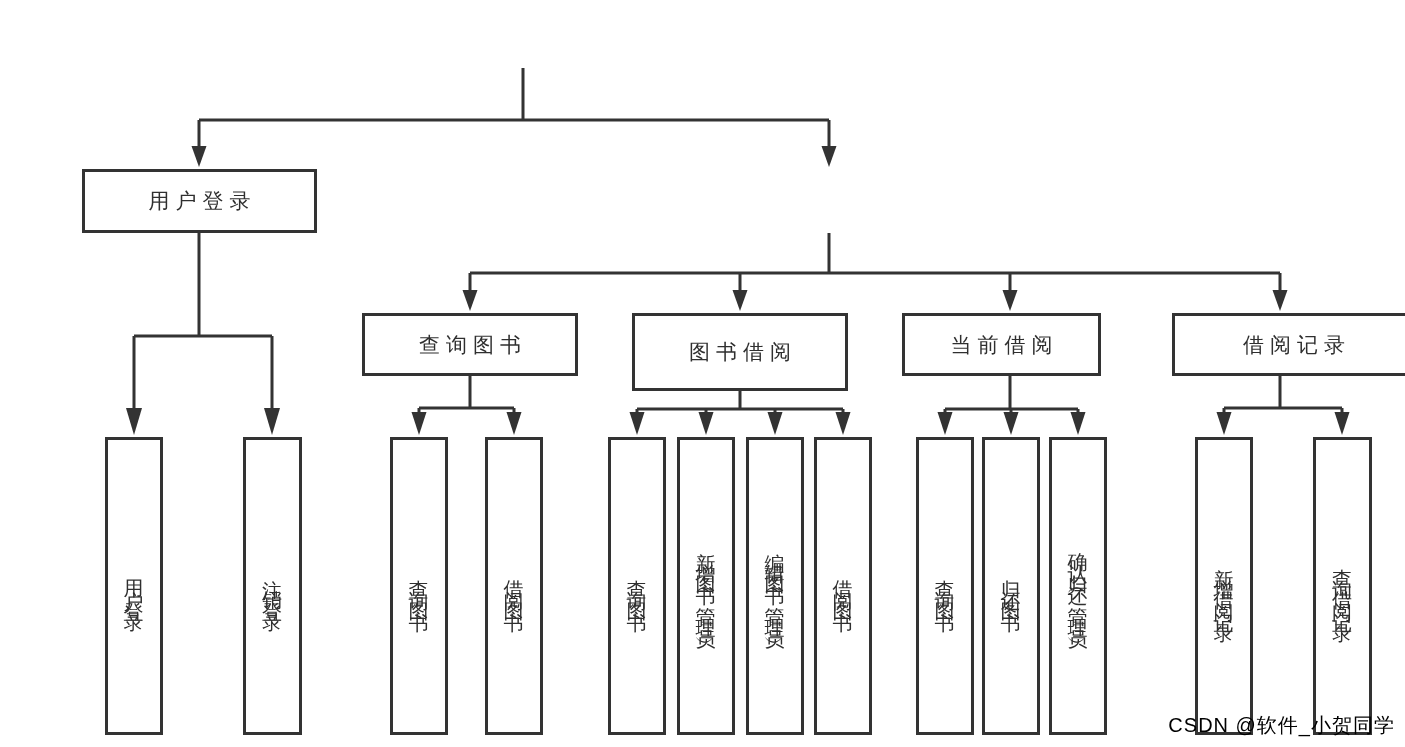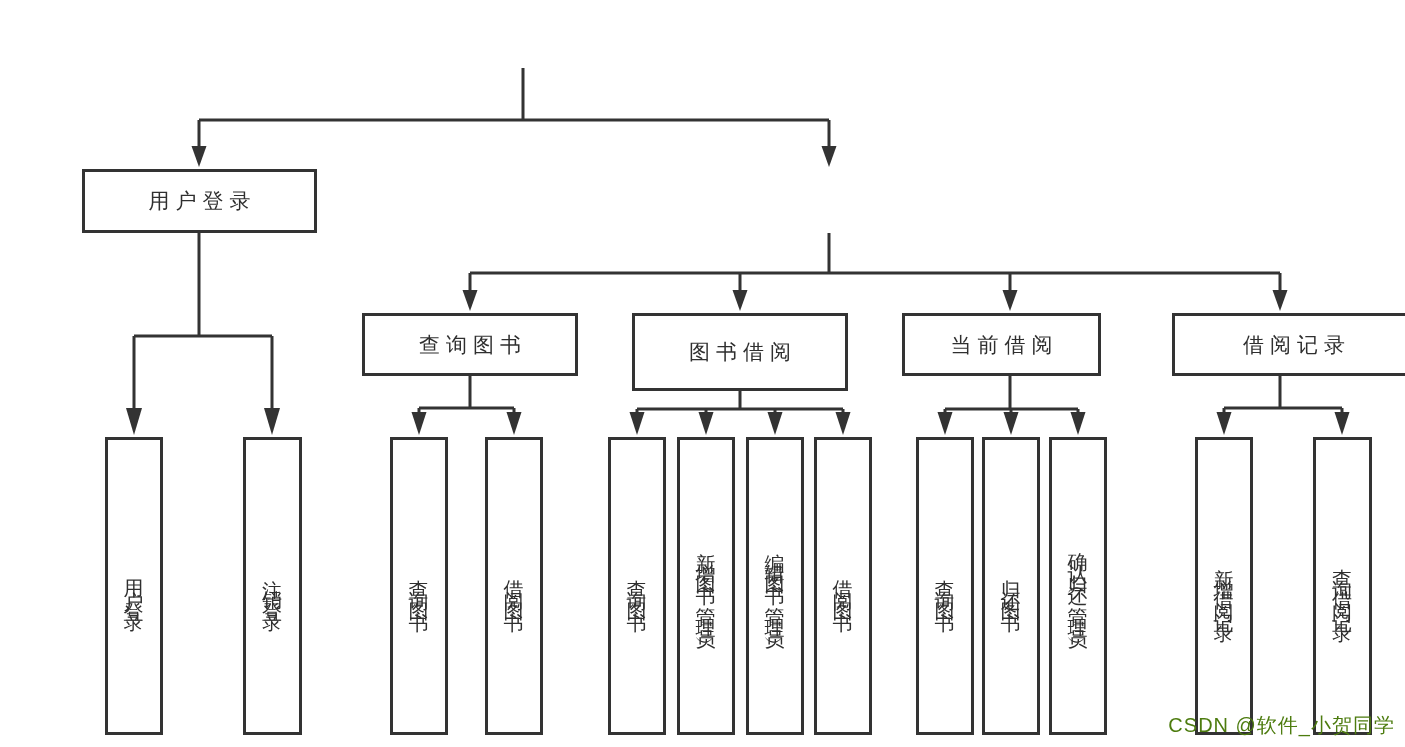--- a/index.html
+++ b/index.html
@@ -24,21 +24,21 @@
     color:#2f2f2f; white-space:nowrap;
   }
   .node.root .label { letter-spacing:1px; text-indent:1px; }
   .node.vert .label {
     writing-mode:vertical-rl; text-orientation:mixed;
     font-size:20px; letter-spacing:11px; text-indent:0;
     line-height:1; white-space:normal;
   }
   .watermark {
     position:absolute; right:10px; bottom:8px; z-index:6;
-    font-size:20px; color:#4d7c0f; letter-spacing:1px;
+    font-size:20px; color:#000000; letter-spacing:1px;
   }
 </style>
 </head>
 <body>
 
 <div class="stage">
 
   <svg class="connectors" width="1405" height="747" viewBox="0 0 1405 747">
 
     <g>

